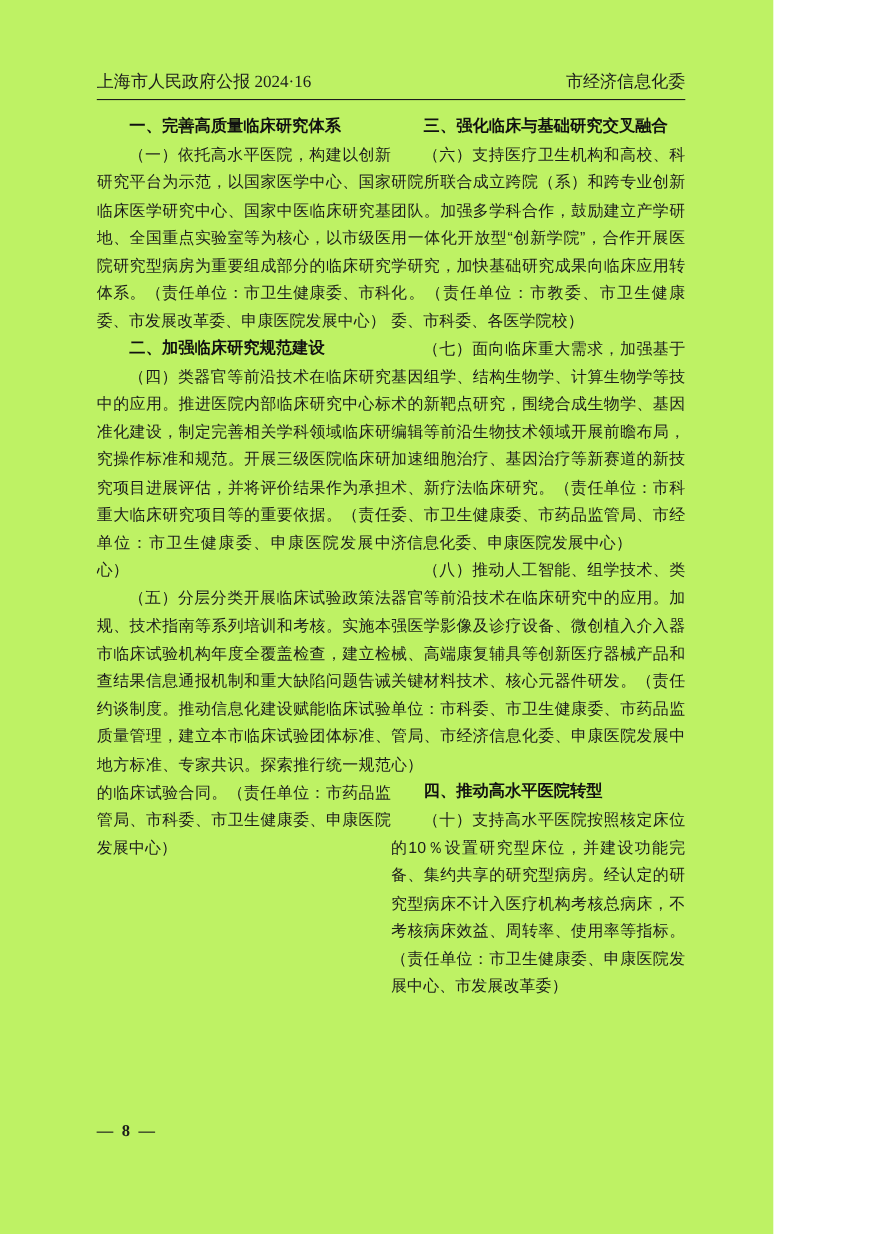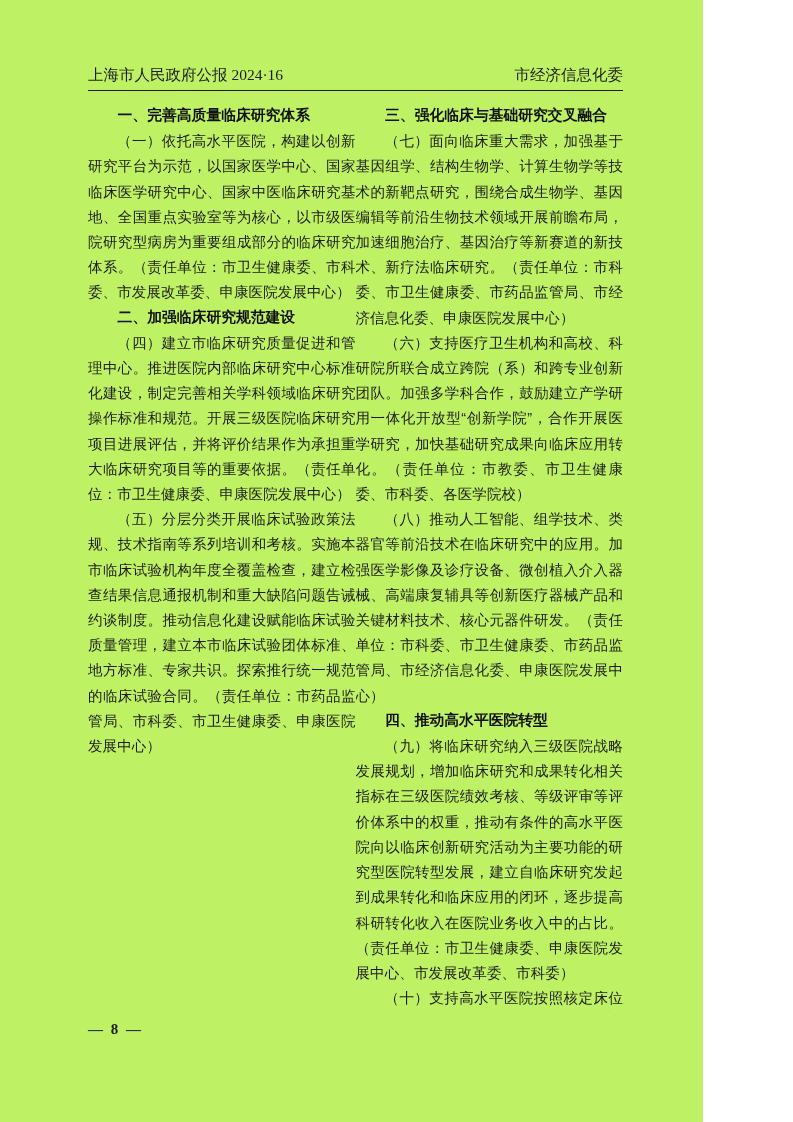--- a/index.html
+++ b/index.html
@@ -90,29 +90,28 @@
     <span class="header-right">市经济信息化委</span>
   </div>
 
   <div class="header-rule"></div>
 
   <div class="content">
     <div class="column">
         <h3 class="sec-heading">一、完善高质量临床研究体系</h3>
         <p class="body-para">（一）依托高水平医院，构建以创新研究平台为示范，以国家医学中心、国家临床医学研究中心、国家中医临床研究基地、全国重点实验室等为核心，以市级医院研究型病房为重要组成部分的临床研究体系。（责任单位：市卫生健康委、市科委、市发展改革委、申康医院发展中心）</p>
         <h3 class="sec-heading">二、加强临床研究规范建设</h3>
-        <p class="body-para">（四）建立市临床研究质量促进和管理中心。推进医院内部临床研究中心标准化建设，制定完善相关学科领域临床研究操作标准和规范。开展三级医院临床研究项目进展评估，并将评价结果作为承担重大临床研究项目等的重要依据。（责任单位：市卫生健康委、申康医院发展中心）</p>
+        <p class="body-para">（四）类器官等前沿技术在临床研究中的应用。推进医院内部临床研究中心标准化建设，制定完善相关学科领域临床研究操作标准和规范。开展三级医院临床研究项目进展评估，并将评价结果作为承担重大临床研究项目等的重要依据。（责任单位：市卫生健康委、申康医院发展中心）</p>
         <p class="body-para">（五）分层分类开展临床试验政策法规、技术指南等系列培训和考核。实施本市临床试验机构年度全覆盖检查，建立检查结果信息通报机制和重大缺陷问题告诫约谈制度。推动信息化建设赋能临床试验质量管理，建立本市临床试验团体标准、地方标准、专家共识。探索推行统一规范的临床试验合同。（责任单位：市药品监管局、市科委、市卫生健康委、申康医院发展中心）</p>
       </div>
     <div class="column">
         <h3 class="sec-heading">三、强化临床与基础研究交叉融合</h3>
+        <p class="body-para">（六）支持医疗卫生机构和高校、科研院所联合成立跨院（系）和跨专业创新团队。加强多学科合作，鼓励建立产学研用一体化开放型“创新学院”，合作开展医学研究，加快基础研究成果向临床应用转化。（责任单位：市教委、市卫生健康委、市科委、各医学院校）</p>
         <p class="body-para">（七）面向临床重大需求，加强基于基因组学、结构生物学、计算生物学等技术的新靶点研究，围绕合成生物学、基因编辑等前沿生物技术领域开展前瞻布局，加速细胞治疗、基因治疗等新赛道的新技术、新疗法临床研究。（责任单位：市科委、市卫生健康委、市药品监管局、市经济信息化委、申康医院发展中心）</p>
-        <p class="body-para">（六）支持医疗卫生机构和高校、科研院所联合成立跨院（系）和跨专业创新团队。加强多学科合作，鼓励建立产学研用一体化开放型“创新学院”，合作开展医学研究，加快基础研究成果向临床应用转化。（责任单位：市教委、市卫生健康委、市科委、各医学院校）</p>
         <p class="body-para">（八）推动人工智能、组学技术、类器官等前沿技术在临床研究中的应用。加强医学影像及诊疗设备、微创植入介入器械、高端康复辅具等创新医疗器械产品和关键材料技术、核心元器件研发。（责任单位：市科委、市卫生健康委、市药品监管局、市经济信息化委、申康医院发展中心）</p>
         <h3 class="sec-heading">四、推动高水平医院转型</h3>
-        <p class="body-para">（九）将临床研究纳入三级医院战略发展规划，增加临床研究和成果转化相关指标在三级医院绩效考核、等级评审等评价体系中的权重，推动有条件的高水平医院向以临床创新研究活动为主要功能的研究型医院转型发展，建立自临床研究发起到成果转化和临床应用的闭环，逐步提高科研转化收入在医院业务收入中的占比。（责任单位：市卫生健康委、申康医院发展中心、市发展改革委、市科委）</p>
         <p class="body-para">（十）支持高水平医院按照核定床位的10％设置研究型床位，并建设功能完备、集约共享的研究型病房。经认定的研究型病床不计入医疗机构考核总病床，不考核病床效益、周转率、使用率等指标。（责任单位：市卫生健康委、申康医院发展中心、市发展改革委）</p>
       </div>
   </div>
 
   <div class="footer">— 8 —</div>
 
 </div>
 
 </body></html>

